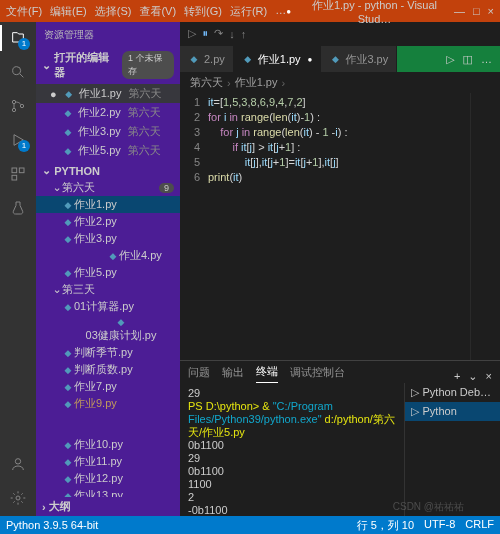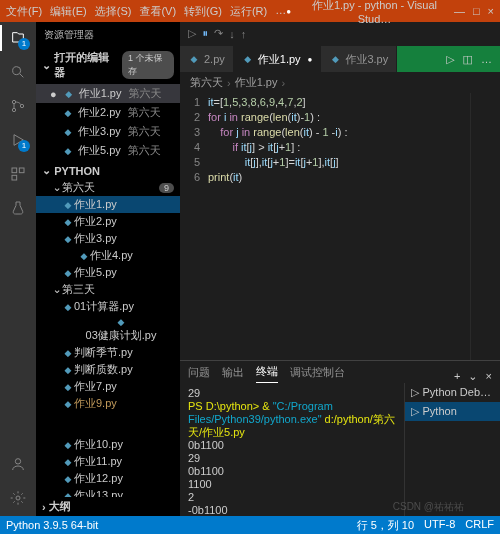--- a/index.html
+++ b/index.html
@@ -10,21 +10,21 @@
 .titlebar .title{flex:1;text-align:center;display:flex;align-items:center;justify-content:center;gap:4px}
 .titlebar .winbtns{display:flex;gap:8px}
 .dot{color:#fff;font-size:8px}
 .main{flex:1;display:flex;overflow:hidden}
 .activitybar{width:36px;background:#333;display:flex;flex-direction:column;align-items:center;padding-top:6px;gap:14px}
 .activitybar .ic{width:20px;height:20px;display:flex;align-items:center;justify-content:center;color:#858585;position:relative}
 .activitybar .ic.active{color:#fff}
 .activitybar .ic.active::before{content:"";position:absolute;left:-8px;top:-3px;width:2px;height:26px;background:#fff}
 .badge{position:absolute;bottom:-2px;right:-2px;background:#007acc;color:#fff;border-radius:7px;font-size:8px;min-width:12px;height:12px;line-height:12px;text-align:center}
 .activitybar .bottom{margin-top:auto;margin-bottom:8px;display:flex;flex-direction:column;gap:14px}
-.sidebar{width:144px;background:#000000;display:flex;flex-direction:column;overflow:hidden}
+.sidebar{width:144px;background:#4c1d95;display:flex;flex-direction:column;overflow:hidden}
 .side-title{padding:6px 8px;font-size:10px;color:#bbb}
 .sect-head{display:flex;align-items:center;padding:2px 6px;font-size:10px;font-weight:600;gap:3px;cursor:pointer}
 .sect-head .tag{margin-left:4px;background:#4d4d4d;border-radius:7px;padding:1px 6px;font-size:9px;font-weight:400}
 .open-list{padding:2px 0}
 .oitem{display:flex;align-items:center;padding:2px 14px;gap:4px;font-size:10px;color:#ccc;cursor:pointer}
 .oitem.sel{background:#37373d}
 .oitem .path{color:#888;margin-left:3px}
 .fi{width:12px;height:12px;display:inline-flex;align-items:center;justify-content:center;color:#519aba;font-size:9px}
 .fi::before{content:"◆"}
 .treewrap{flex:1;overflow-y:auto}
@@ -195,21 +195,21 @@
           <span>作业1.py</span>
         </div>
         <div class="tn" style="padding-left: 26px;">
           <span class="fi"></span>
           <span>作业2.py</span>
         </div>
         <div class="tn" style="padding-left: 26px;">
           <span class="fi"></span>
           <span>作业3.py</span>
         </div>
-        <div class="tn" style="padding-left: 42px;">
+        <div class="tn" style="padding-left: 26px; margin-left: 45px;">
           <span class="fi"></span>
           <span>作业4.py</span>
         </div>
         <div class="tn" style="padding-left: 26px;">
           <span class="fi"></span>
           <span>作业5.py</span>
         </div>
         <div class="tn" style="padding-left: 16px;">
           <span class="chev">⌄</span>
           <span>第三天</span>

